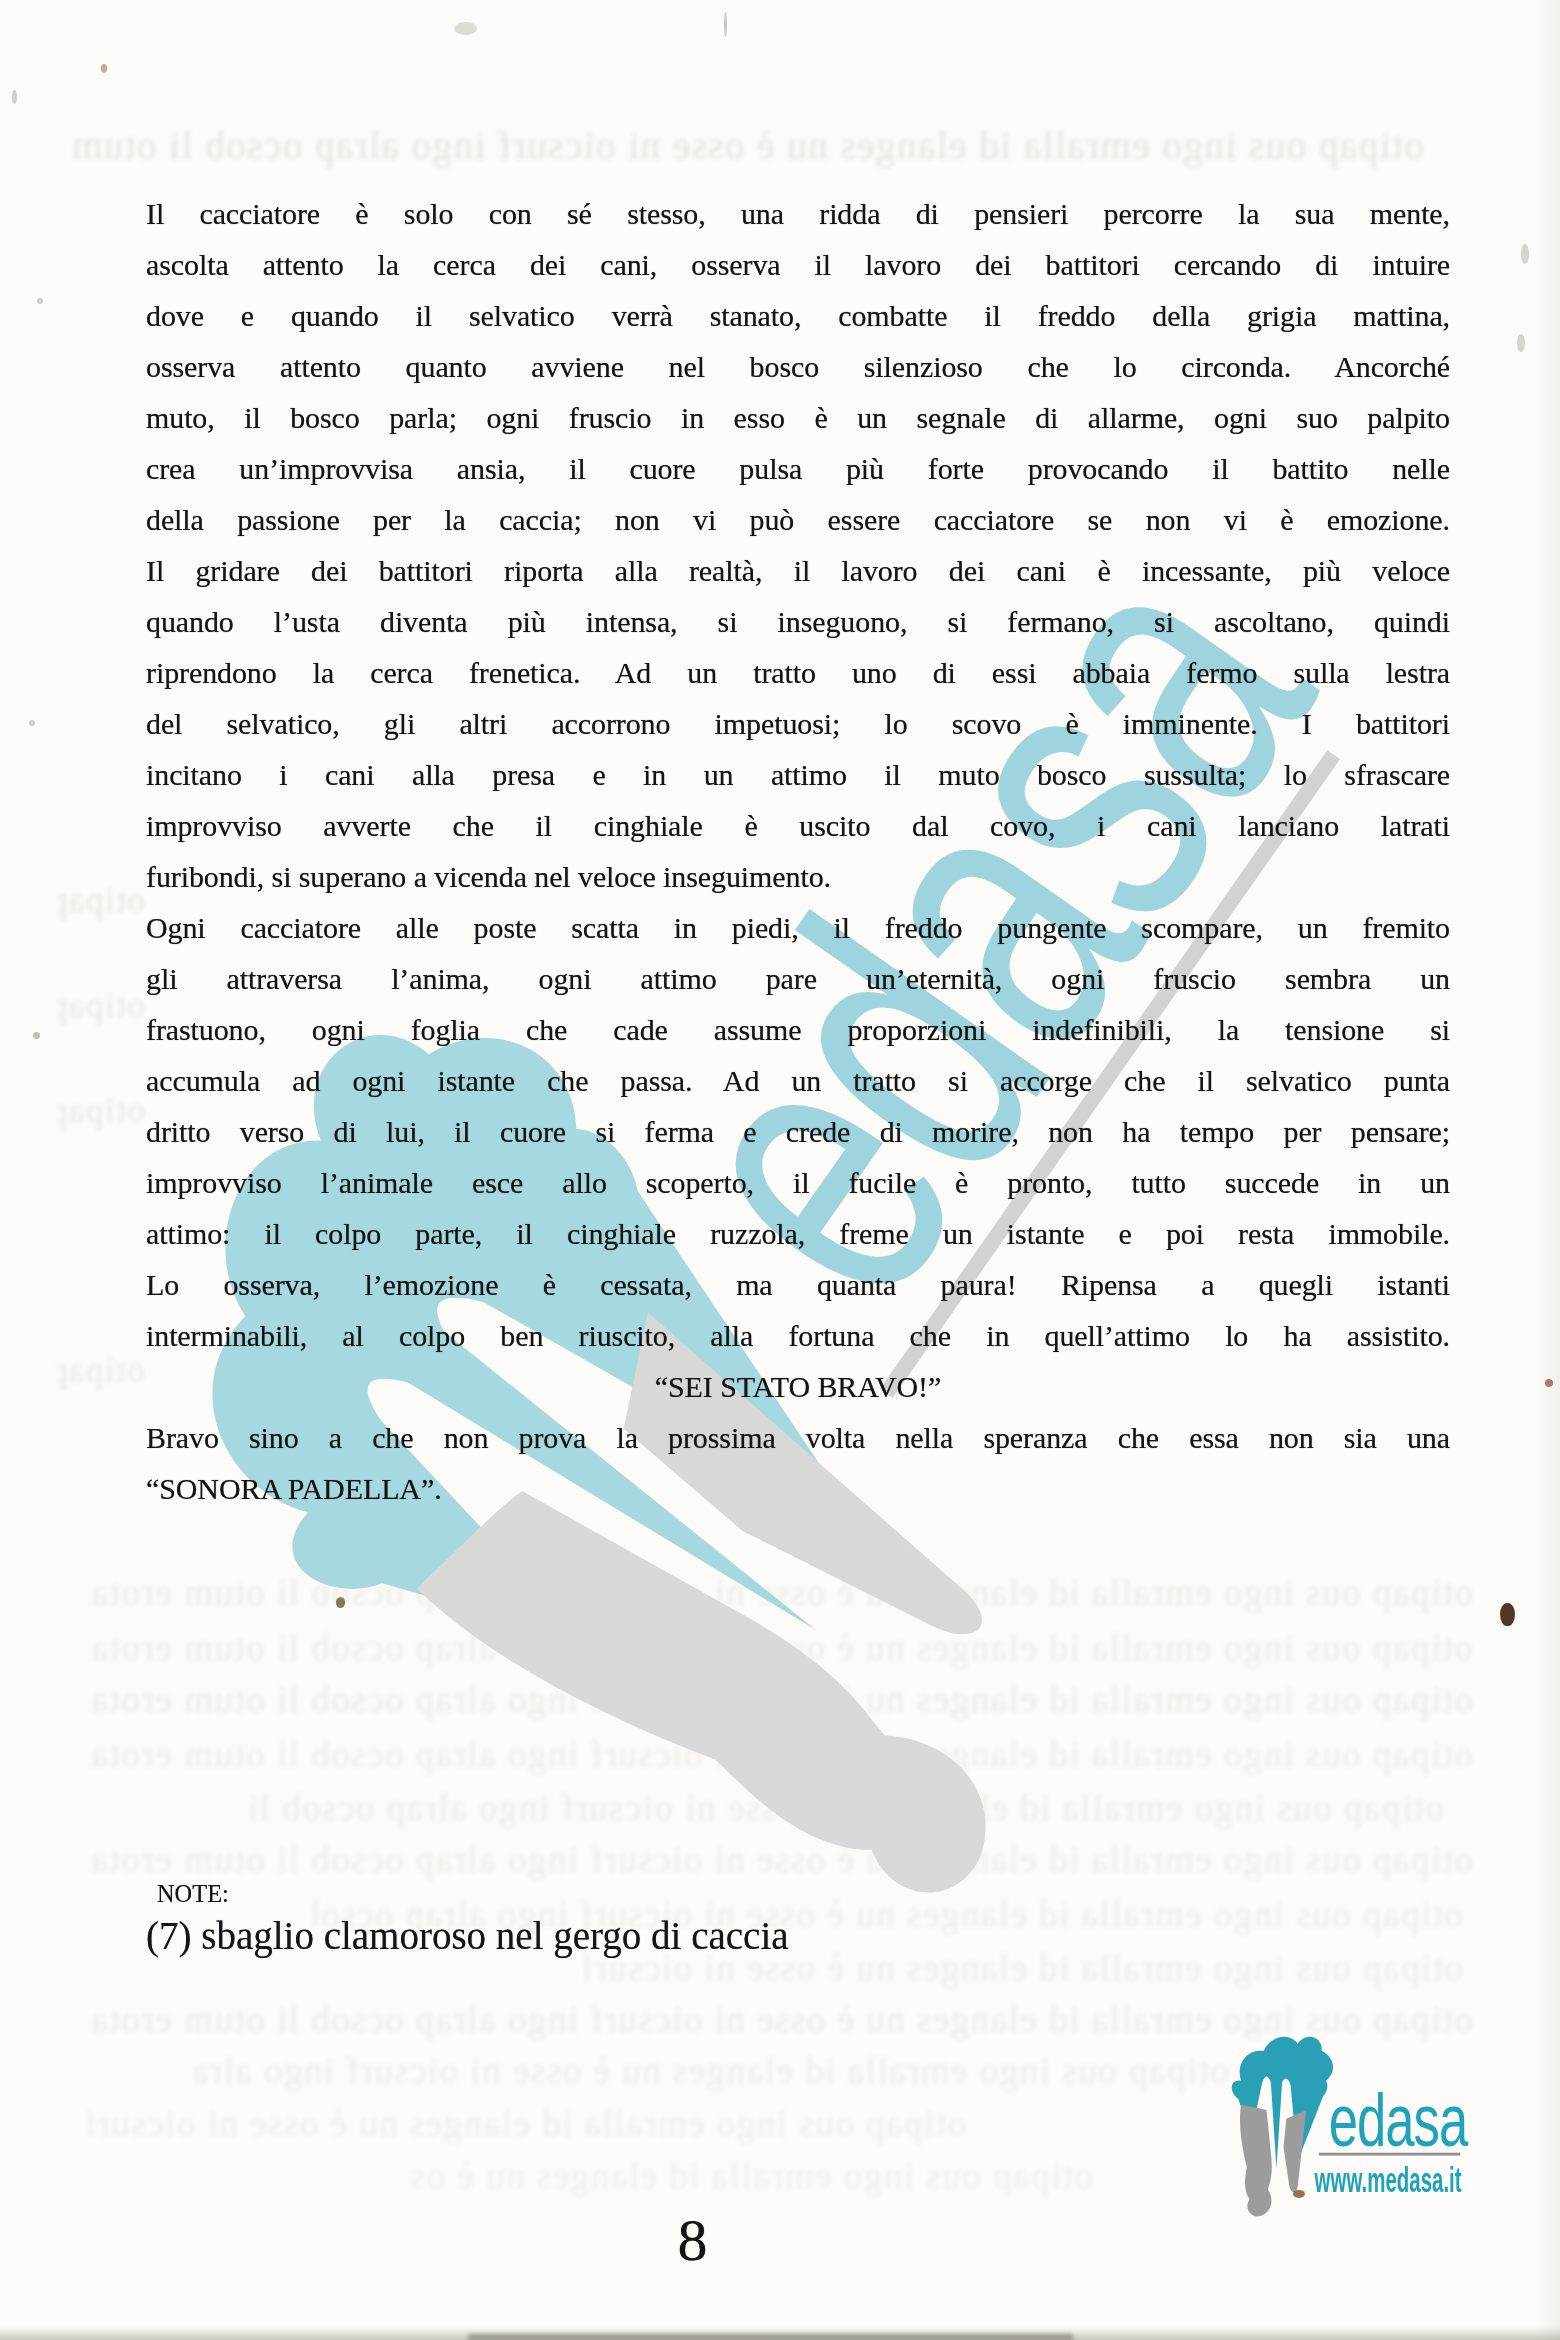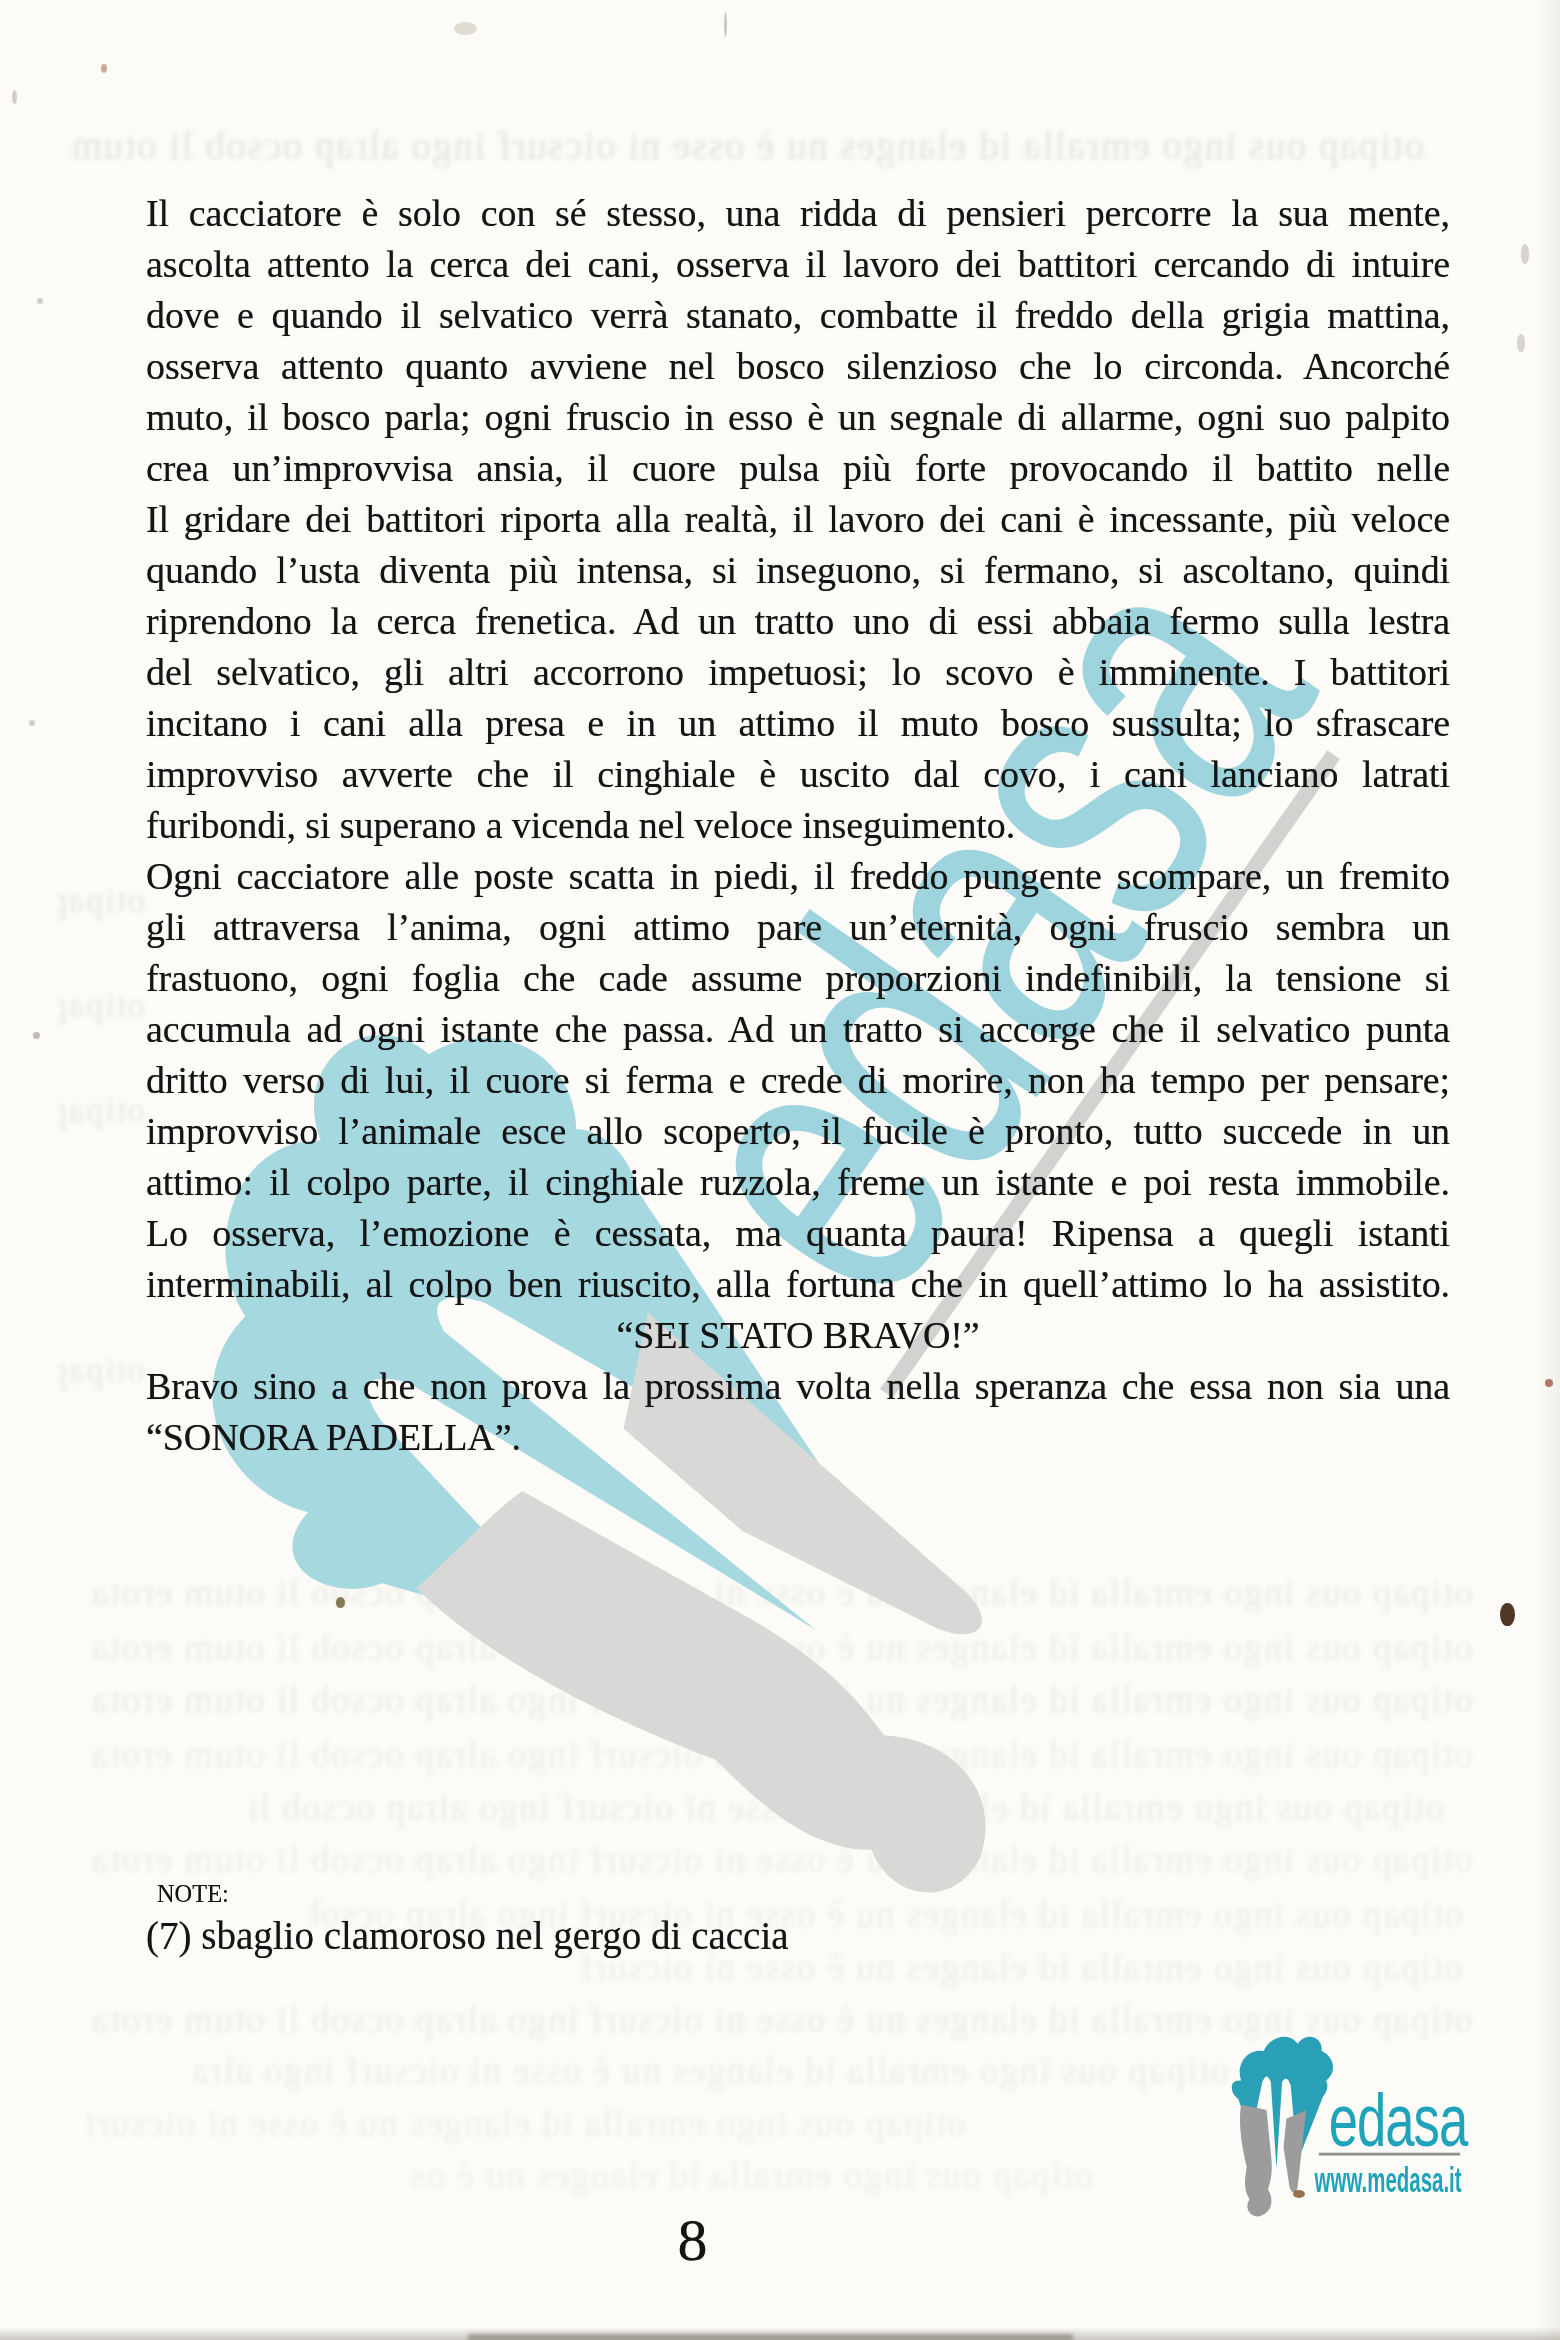--- a/index.html
+++ b/index.html
@@ -16,21 +16,21 @@
     color:#827f70;transform:scaleX(-1);filter:blur(2px);
     white-space:nowrap;overflow:hidden;height:45px;line-height:45px;
     letter-spacing:1.5px;
   }
   .watermark-svg{position:absolute;left:190px;top:553px;width:1560px;height:1170px;
     transform:rotate(-55deg);z-index:2;
     --mark:#a6d8e0;--refl:#d8d8d6;--line:#d2d2d0;--text:#9ed4dd;}
   
   .body-text{
     position:absolute;left:146px;top:188px;width:1304px;z-index:3;
-    font-size:38px;letter-spacing:-0.1px;
+    font-size:30px;letter-spacing:-0.1px;
     text-shadow:0 0 0.7px rgba(10,10,10,.6);
   }
   .tline{height:51px;line-height:51px;}
   .tline.just{text-align:justify;text-align-last:justify;}
   .tline.endline{text-align:justify;text-align-last:left;}
   .tline.center{text-align:right;text-align-last:center;}
   
   .note-label{position:absolute;left:146px;top:1880px;font-size:24.4px;z-index:3;
     text-shadow:0 0 0.6px rgba(10,10,10,.6);margin-left:11px;}
   .note-line{position:absolute;left:146px;top:1913px;font-size:39px;z-index:3;
@@ -122,20 +122,21 @@
     <use href="#medasa-mark" width="200" height="150"></use>
   </svg>
 
   <div class="body-text" id="body-text">
       <div class="tline just">Il cacciatore è solo con sé stesso, una ridda di pensieri percorre la sua mente,</div>
       <div class="tline just">ascolta attento la cerca dei cani, osserva il lavoro dei battitori cercando di intuire</div>
       <div class="tline just">dove e quando il selvatico verrà stanato, combatte il freddo della grigia mattina,</div>
       <div class="tline just">osserva attento quanto avviene nel bosco silenzioso che lo circonda. Ancorché</div>
       <div class="tline just">muto, il bosco parla; ogni fruscio in esso è un segnale di allarme, ogni suo palpito</div>
       <div class="tline just">crea un’improvvisa ansia, il cuore pulsa più forte provocando il battito nelle</div>
+      <div class="tline just">della passione per la caccia; non vi può essere cacciatore se non vi è emozione.</div>
       <div class="tline just">Il gridare dei battitori riporta alla realtà, il lavoro dei cani è incessante, più veloce</div>
       <div class="tline just">quando l’usta diventa più intensa, si inseguono, si fermano, si ascoltano, quindi</div>
       <div class="tline just">riprendono la cerca frenetica. Ad un tratto uno di essi abbaia fermo sulla lestra</div>
       <div class="tline just">del selvatico, gli altri accorrono impetuosi; lo scovo è imminente. I battitori</div>
       <div class="tline just">incitano i cani alla presa e in un attimo il muto bosco sussulta; lo sfrascare</div>
       <div class="tline just">improvviso avverte che il cinghiale è uscito dal covo, i cani lanciano latrati</div>
       <div class="tline endline">furibondi, si superano a vicenda nel veloce inseguimento.</div>
       <div class="tline just">Ogni cacciatore alle poste scatta in piedi, il freddo pungente scompare, un fremito</div>
       <div class="tline just">gli attraversa l’anima, ogni attimo pare un’eternità, ogni fruscio sembra un</div>
       <div class="tline just">frastuono, ogni foglia che cade assume proporzioni indefinibili, la tensione si</div>

